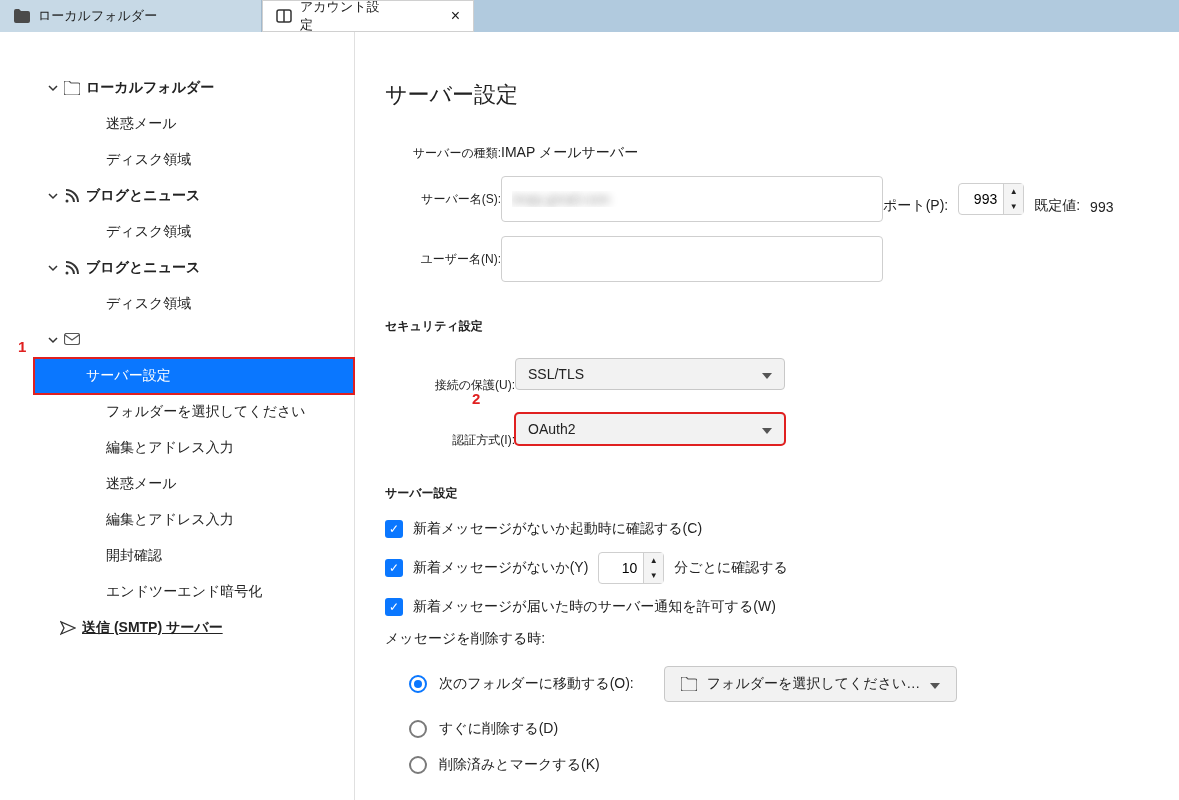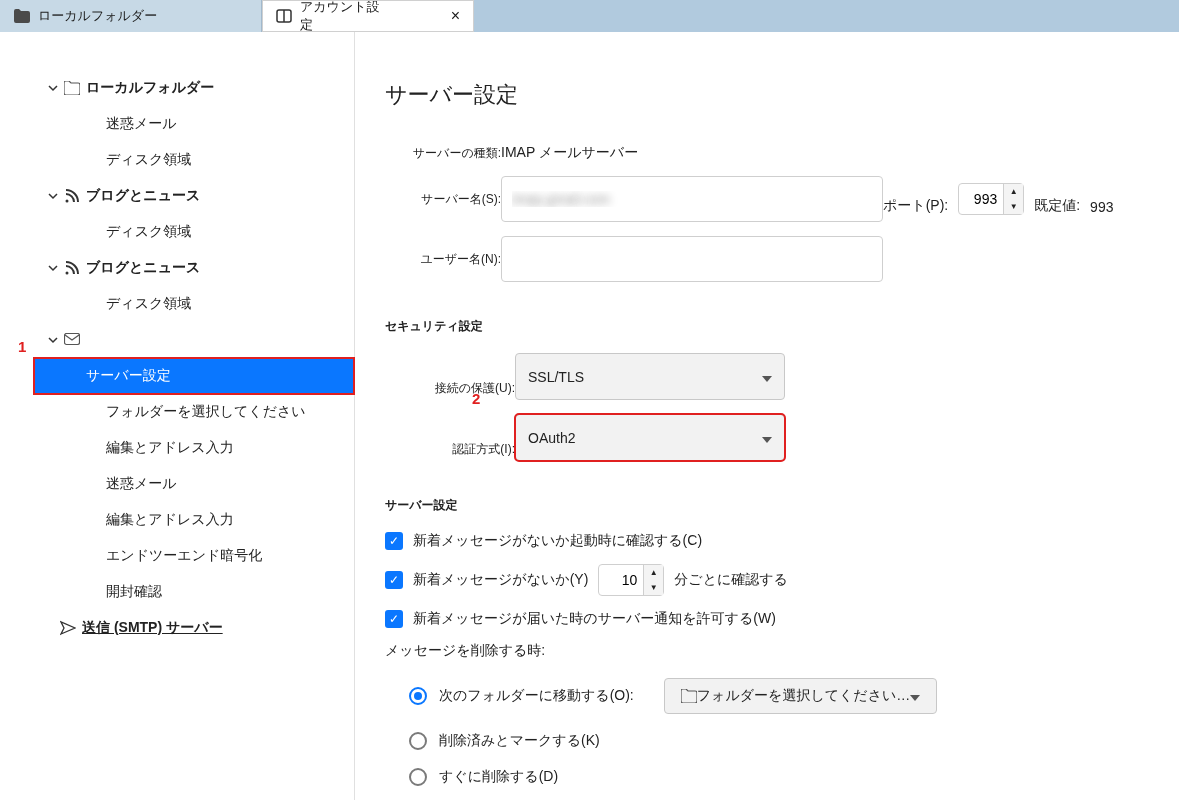--- a/index.html
+++ b/index.html
@@ -115,21 +115,21 @@
   .port-group { display: flex; align-items: flex-end; gap: 10px; }
   .section-head {
     font-size: 12px;
     font-weight: 600;
     margin: 36px 0 18px 0;
   }
   .select-like {
     border: 1px solid #c8c8c8;
     background: #f2f2f2;
     border-radius: 4px;
-    height: 47px;
+    height: 32px;
     width: 270px;
     display: flex;
     align-items: center;
     padding: 0 12px;
     justify-content: space-between;
   }
   .select-like.red-outline {
     outline: 2px solid #e02020;
     outline-offset: -1px;
   }
@@ -210,21 +210,21 @@
     background: #0a77ff;
     border-radius: 50%;
   }
   .folder-btn {
     border: 1px solid #c8c8c8;
     background: #f2f2f2;
     border-radius: 4px;
     height: 36px;
     display: inline-flex;
     align-items: center;
-    gap: 0;
+    gap: 10px;
     padding: 0 16px;
     margin-left: 18px;
   }
   .badge {
     position: absolute;
     color: #e02020;
     font-weight: 700;
     font-size: 15px;
   }
   svg { display: block; }
@@ -336,24 +336,24 @@
     <div class="tree-row lvl2">
         <span>編集とアドレス入力</span>
       </div>
     <div class="tree-row lvl2">
         <span>迷惑メール</span>
       </div>
     <div class="tree-row lvl2">
         <span>編集とアドレス入力</span>
       </div>
     <div class="tree-row lvl2">
+        <span>開封確認</span>
+      </div>
+    <div class="tree-row lvl2">
         <span>エンドツーエンド暗号化</span>
-      </div>
-    <div class="tree-row lvl2">
-        <span>開封確認</span>
       </div>
 
     <div class="tree-row lvl1" style="padding-left:58px;text-decoration:underline;">
       <span class="ic">
           <svg width="16" height="16" viewBox="0 0 16 16">
             <path d="M1 14l14-6L1 2l3 6z" fill="none" stroke="#333" stroke-width="1.3"></path>
           </svg>
         </span>
       <span>送信 (SMTP) サーバー</span>
     </div>
@@ -444,21 +444,21 @@
               <path d="M0 2a2 2 0 0 1 2-2h3l2 2h7a2 2 0 0 1 2 2v8a2 2 0 0 1-2 2H2a2 2 0 0 1-2-2z" fill="none" stroke="#555" stroke-width="1.2"></path>
             </svg>
           </span>
         <span>フォルダーを選択してください…</span>
         <span class="chev-down"></span>
       </div>
     </div>
 
     <div class="radio-row">
       <span class="radio"></span>
-      <span>削除済みとマークする(K)</span>
+      <span>すぐに削除する(D)</span>
     </div>
 
     <div class="radio-row">
       <span class="radio"></span>
-      <span>すぐに削除する(D)</span>
+      <span>削除済みとマークする(K)</span>
     </div>
   </div>
 </div>
 
 </body></html>

